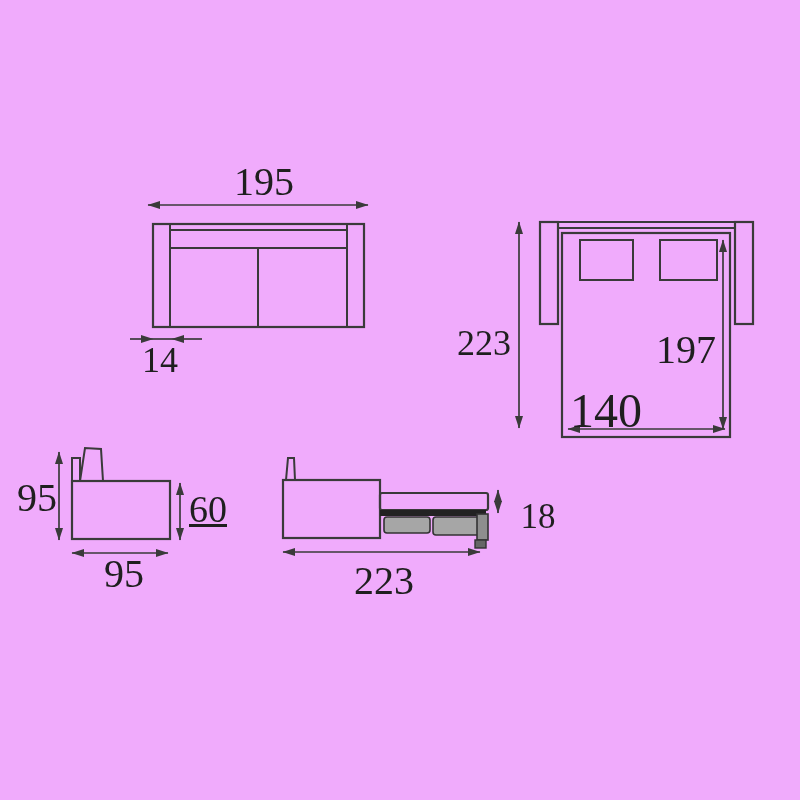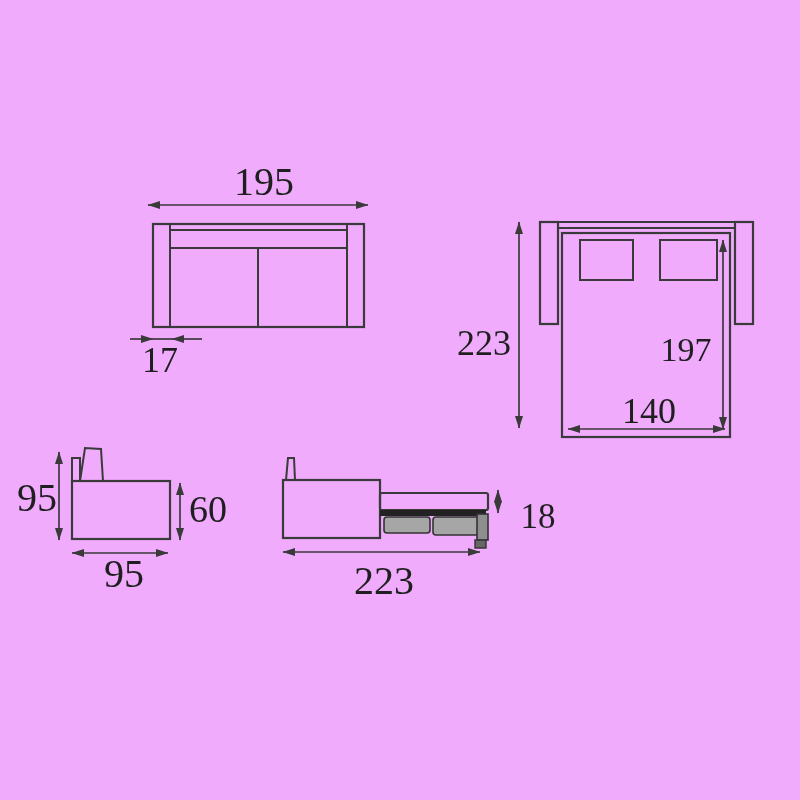--- a/index.html
+++ b/index.html
@@ -96,31 +96,31 @@
       <rect x="475" y="540" width="11" height="8" fill="#666" stroke="#333" stroke-width="1.4"></rect>
 
       <line x1="498" y1="490" x2="498" y2="513" stroke-width="1.7" marker-start="url(#arr)" marker-end="url(#arr)"></line>
 
       <line x1="283" y1="552" x2="480" y2="552" stroke-width="1.7" marker-start="url(#arr)" marker-end="url(#arr)"></line>
     </g>
   </svg>
 
   <div class="lbl lbl-serif" style="left:264px;top:182px;font-size:40px;">195</div>
 
-  <div class="lbl lbl-serif" style="left:160px;top:360px;font-size:36px;">17</div>
+  <div class="lbl lbl-serif" style="left:160px;top:360px;font-size:36px;">14</div>
 
   <div class="lbl lbl-sans" style="left:484px;top:343px;font-size:36px;">223</div>
 
-  <div class="lbl lbl-sans" style="left:686px;top:350px;font-size:34px;">197</div>
+  <div class="lbl lbl-sans" style="left:686px;top:350px;font-size:40px;">197</div>
 
-  <div class="lbl lbl-sans" style="left:649px;top:411px;font-size:36px;">140</div>
+  <div class="lbl lbl-sans" style="left:606px;top:411px;font-size:48px;">140</div>
 
   <div class="lbl lbl-serif" style="left:37px;top:498px;font-size:40px;">95</div>
 
-  <div class="lbl lbl-serif" style="left:208px;top:509px;font-size:38px;">60</div>
+  <div class="lbl lbl-serif" style="left:208px;top:509px;font-size:38px;text-decoration:underline;">60</div>
 
   <div class="lbl lbl-serif" style="left:124px;top:574px;font-size:40px;">95</div>
 
   <div class="lbl lbl-sans" style="left:538px;top:516px;font-size:35px;">18</div>
 
   <div class="lbl lbl-sans" style="left:384px;top:581px;font-size:40px;">223</div>
 
 </div>
 
 </body></html>

